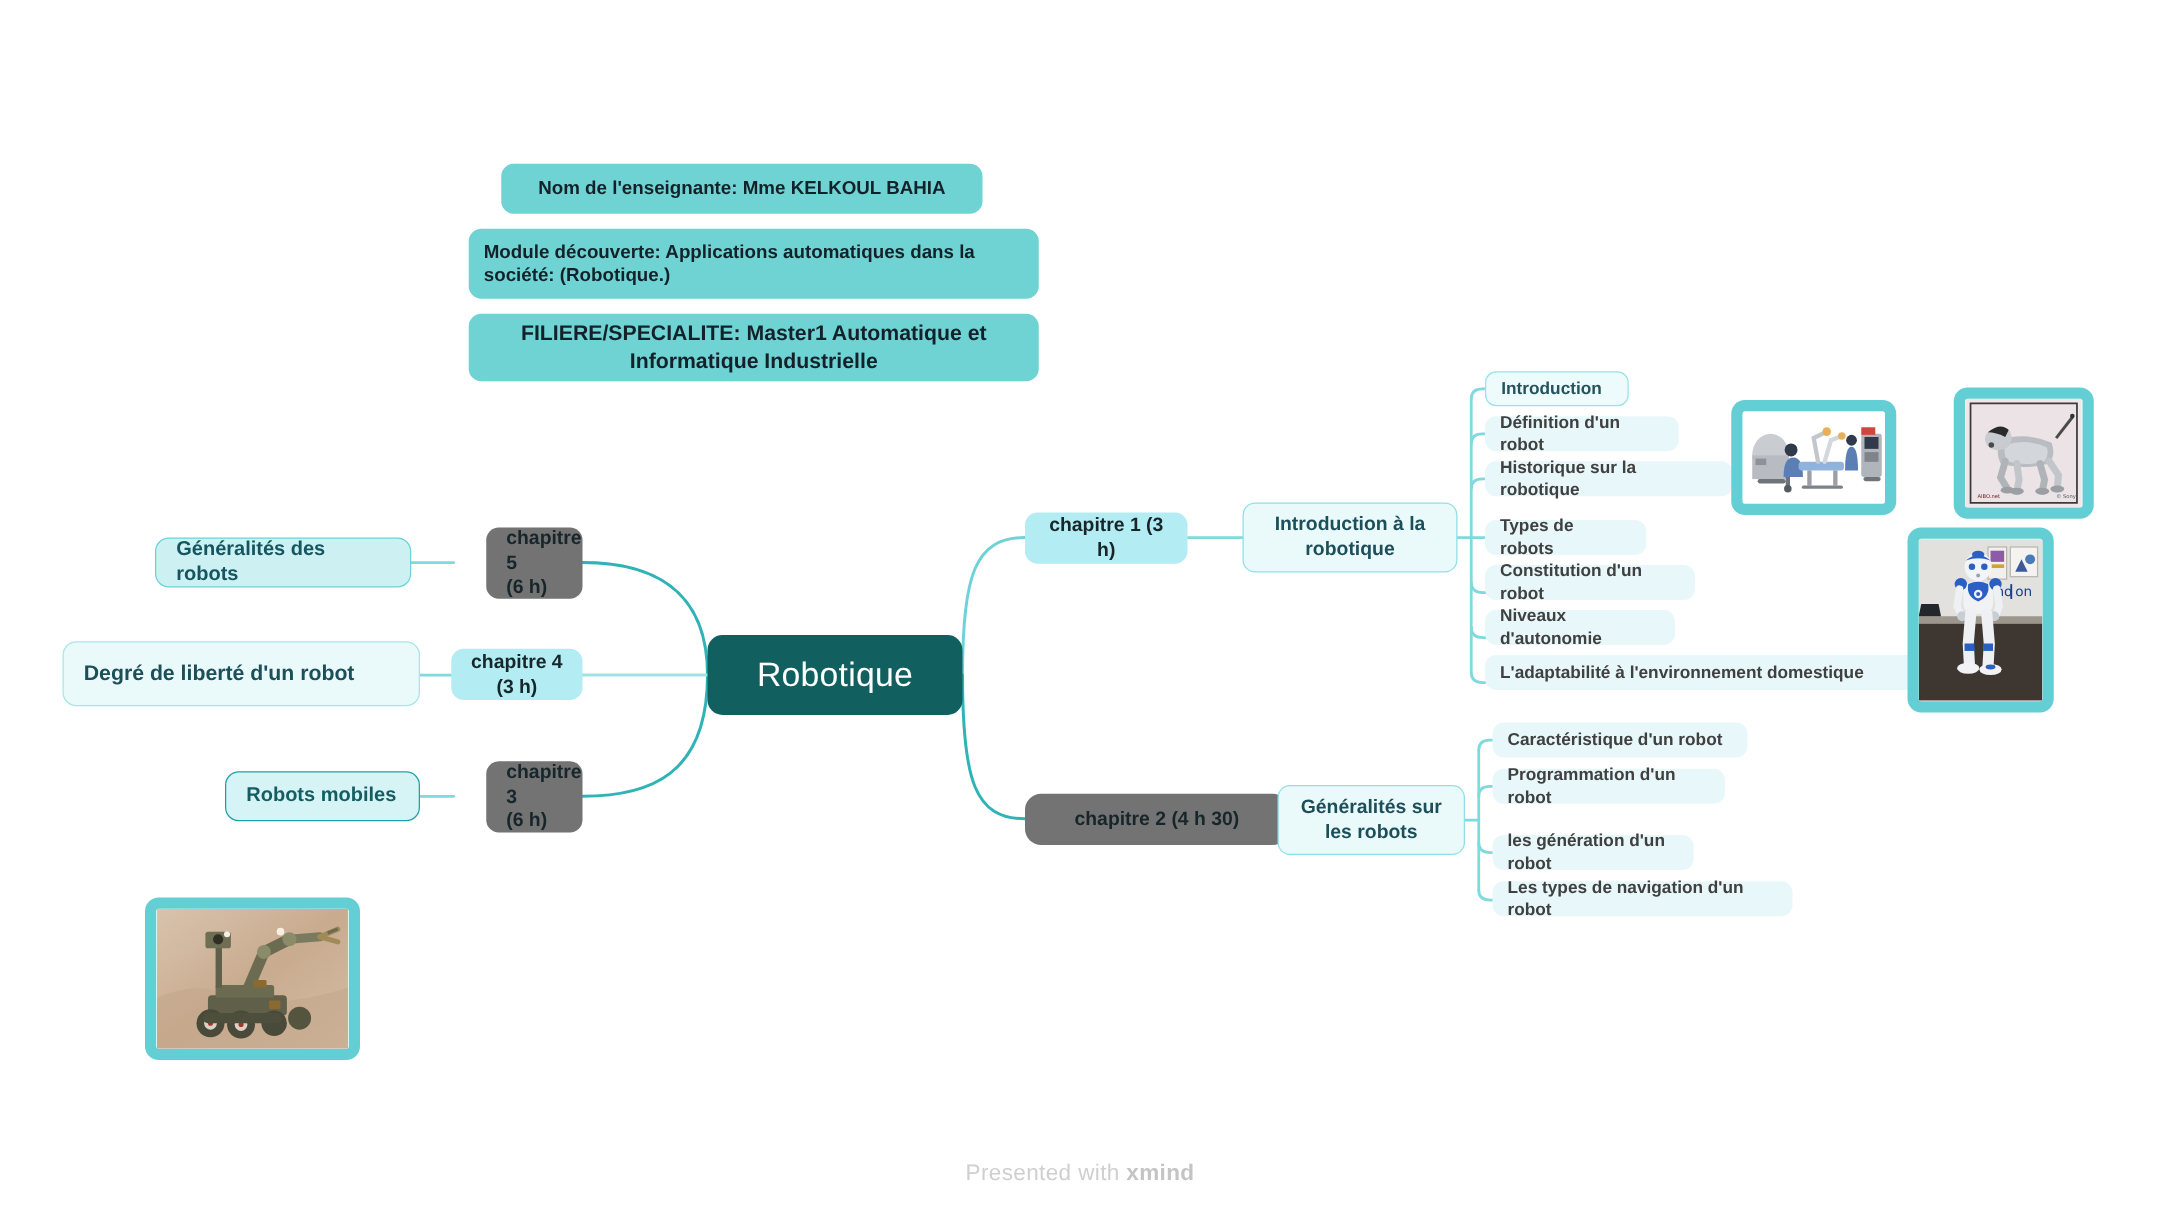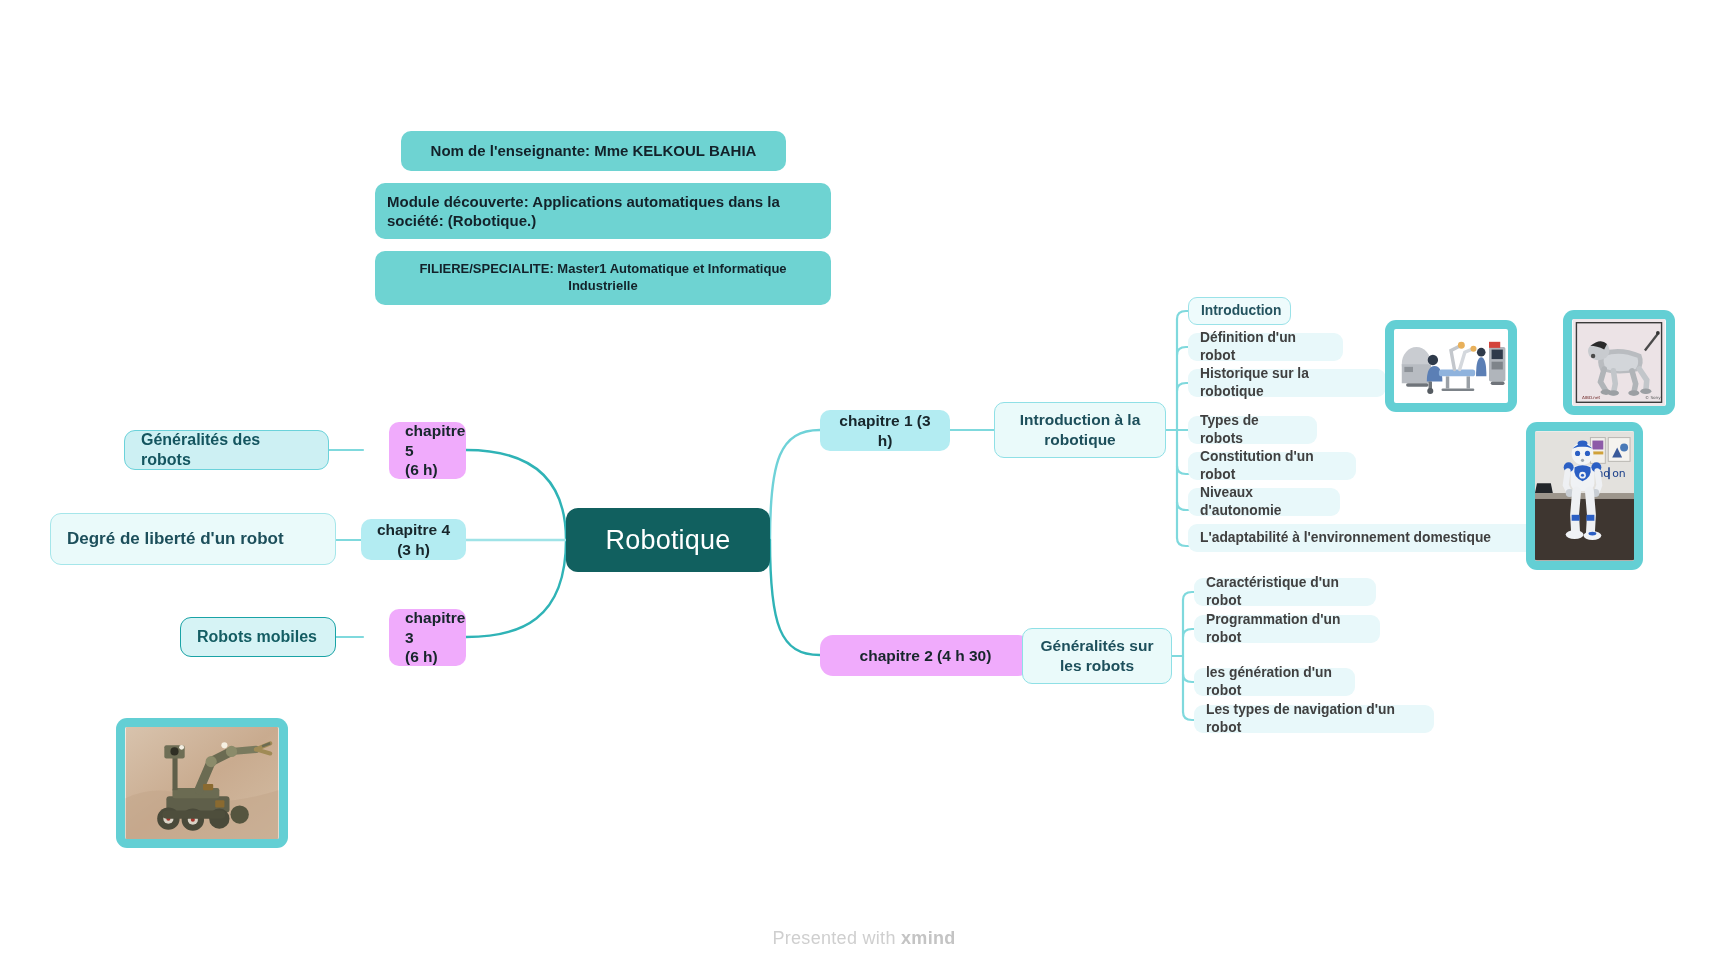--- a/index.html
+++ b/index.html
@@ -26,35 +26,35 @@
   .node.left-align{justify-content:flex-start;text-align:left;}
 
   
   .st-root{
     background:#11605f;color:#ffffff;
     font-size:27px;font-weight:400;letter-spacing:.2px;
     border-radius:12px;
     justify-content:center;text-align:center;
   }
   .st-chapter-solid{
-    background:#f0abfc;color:#17262b;
+    background:#737373;color:#17262b;
     font-size:15.5px;font-weight:bold;
     border-radius:10px;
   }
   .st-chapter-light{
     background:#b3ecf2;color:#17262b;
     font-size:15.5px;font-weight:bold;
     border-radius:10px;
   }
   .st-header-solid{
     background:#6ed3d2;color:#13222a;
     font-size:15px;font-weight:bold;
     border-radius:10px;
   }
-  .st-header-solid.small{font-size:13px;}
+  .st-header-solid.small{font-size:17px;}
   .st-topic-outline{
     background:#eafafa;color:#1d4f5b;
     border:1.6px solid #8fe0e6;
     font-size:15.5px;font-weight:bold;
     border-radius:10px;
   }
   .st-topic-pale{
     background:#e8f8fa;color:#404040;
     font-size:13.8px;font-weight:bold;
     border-radius:9px;
@@ -175,39 +175,39 @@
 
   <div class="node st-chapter-solid left-align" style="left:389px;top:609px;width:77px;height:57px;padding:0 16px;">chapitre 3
 (6 h)</div>
 
   <div class="node st-left-strong left-align" style="left:180px;top:617px;width:156px;height:40px;padding:0 16px;">Robots mobiles</div>
 
   <div class="node st-chapter-light center-align" style="left:820px;top:410px;width:130px;height:41px;padding:0 10px;">chapitre 1 (3 h)</div>
 
   <div class="node st-topic-outline center-align" style="left:994px;top:402px;width:172px;height:56px;padding:0 10px;">Introduction à la robotique</div>
 
-  <div class="node st-topic-pale-outline left-align" style="left:1188px;top:297px;width:103px;height:28px;padding:0 12px;">Introduction</div>
+  <div class="node st-topic-pale-outline left-align" style="left:1188px;top:297px;width:115px;height:28px;padding:0 12px;">Introduction</div>
 
   <div class="node st-topic-pale left-align" style="left:1188px;top:333px;width:155px;height:28px;padding:0 12px;">Définition d'un robot</div>
 
   <div class="node st-topic-pale left-align" style="left:1188px;top:369px;width:198px;height:28px;padding:0 12px;">Historique sur la robotique</div>
 
   <div class="node st-topic-pale left-align" style="left:1188px;top:416px;width:129px;height:28px;padding:0 12px;">Types de robots</div>
 
   <div class="node st-topic-pale left-align" style="left:1188px;top:452px;width:168px;height:28px;padding:0 12px;">Constitution d'un robot</div>
 
   <div class="node st-topic-pale left-align" style="left:1188px;top:488px;width:152px;height:28px;padding:0 12px;">Niveaux d'autonomie</div>
 
   <div class="node st-topic-pale left-align" style="left:1188px;top:524px;width:371px;height:28px;padding:0 12px;">L'adaptabilité à l'environnement domestique</div>
 
   <div class="node st-chapter-solid center-align" style="left:820px;top:635px;width:211px;height:41px;padding:0 10px;border-radius:13px;">chapitre 2 (4 h 30)</div>
 
   <div class="node st-topic-outline center-align" style="left:1022px;top:628px;width:150px;height:56px;padding:0 10px;">Généralités sur les robots</div>
 
-  <div class="node st-topic-pale left-align" style="left:1194px;top:578px;width:182px;height:28px;padding:0 12px;">Caractéristique d'un robot</div>
+  <div class="node st-topic-pale left-align" style="left:1194px;top:578px;width:204px;height:28px;padding:0 12px;">Caractéristique d'un robot</div>
 
   <div class="node st-topic-pale left-align" style="left:1194px;top:615px;width:186px;height:28px;padding:0 12px;">Programmation d'un robot</div>
 
   <div class="node st-topic-pale left-align" style="left:1194px;top:668px;width:161px;height:28px;padding:0 12px;">les génération d'un robot</div>
 
   <div class="node st-topic-pale left-align" style="left:1194px;top:705px;width:240px;height:28px;padding:0 12px;">Les types de navigation d'un robot</div>
 
   <div class="imgcard" style="left:1385px;top:320px;width:132px;height:92px;">
     <div class="photo">
       <svg viewBox="0 0 132 80" preserveAspectRatio="xMidYMid meet">

